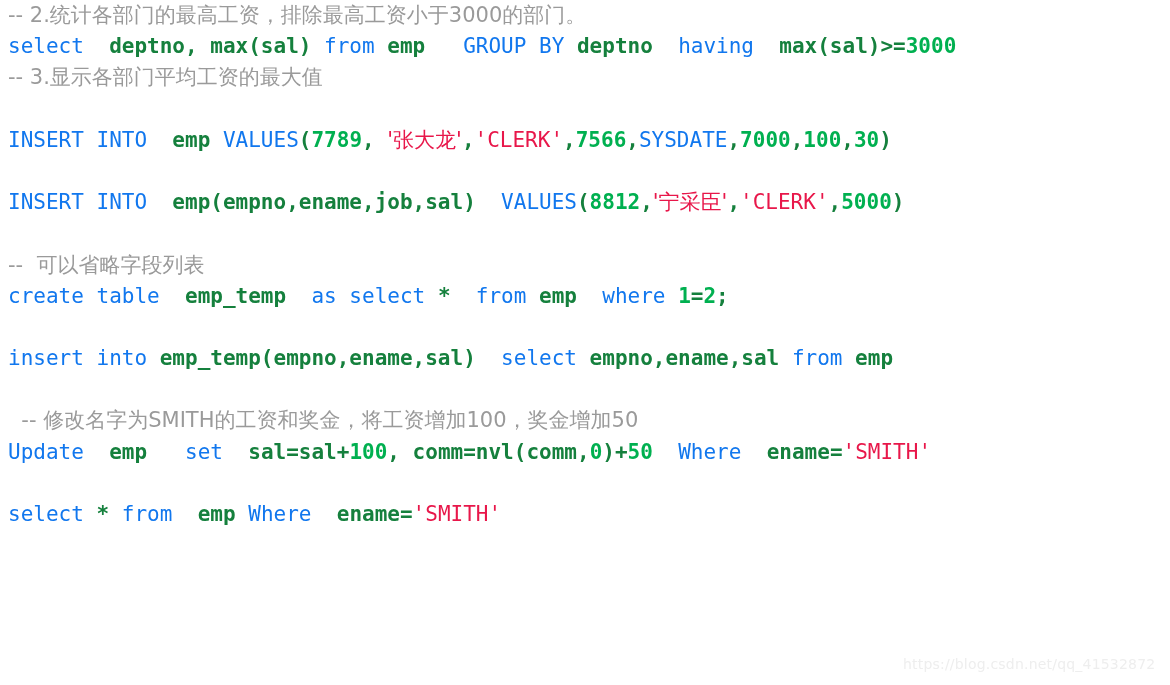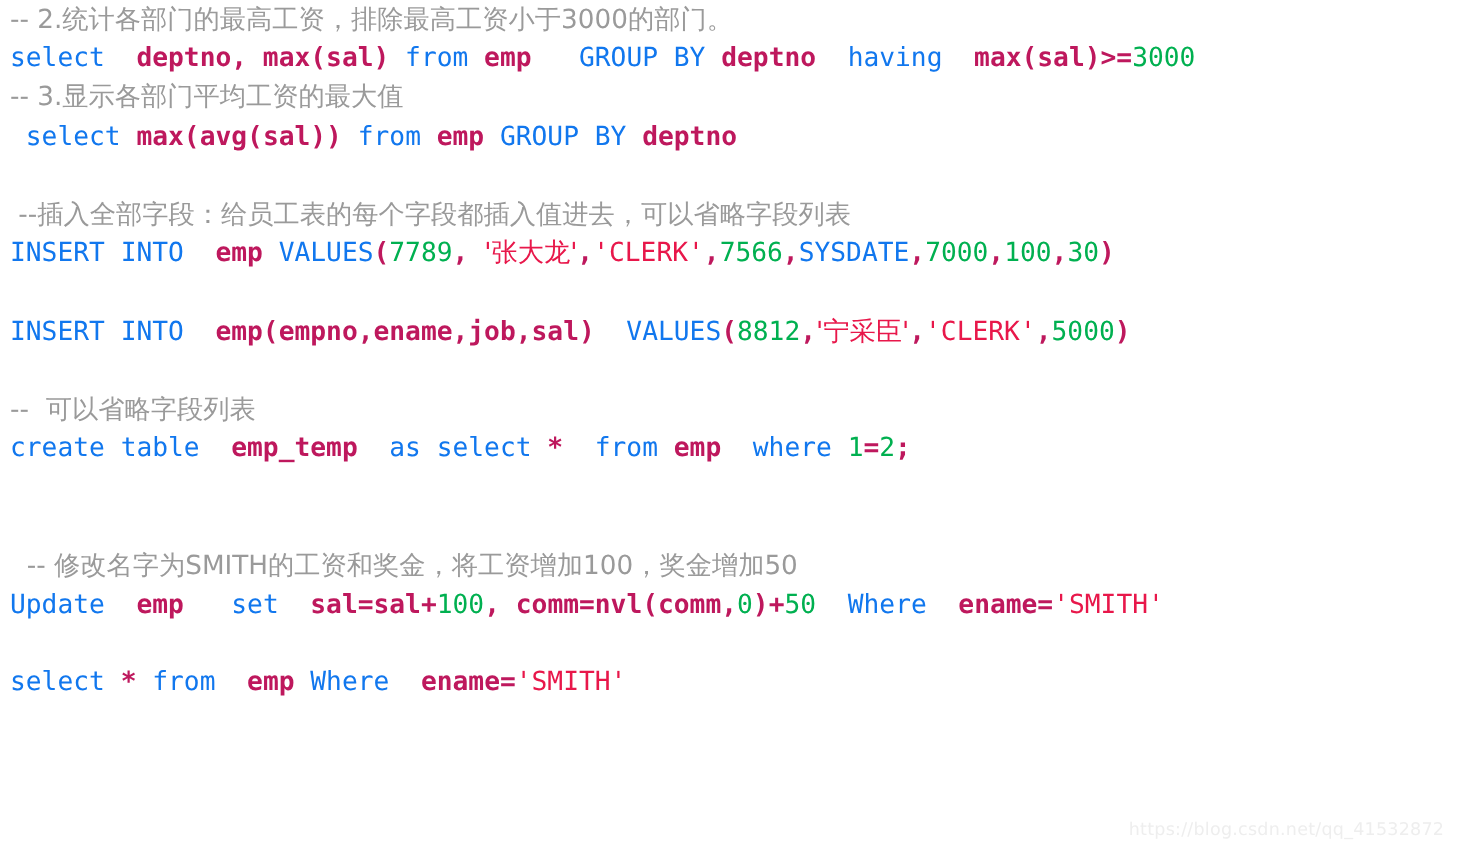--- a/index.html
+++ b/index.html
@@ -34,22 +34,22 @@
     letter-spacing: 0px;
     color: #3a3a3a;
   }
 
   .code-line.blank {
     font-size: 21px;
   }
 
   
   .tok-kw   { color: #1177ee; font-weight: normal; }
-  .tok-plain{ color: #be185d; font-weight: bold; }
-  .tok-num  { color: #00b050; font-weight: normal; }
+  .tok-plain{ color: #15803d; font-weight: bold; }
+  .tok-num  { color: #00b050; font-weight: bold; }
   .tok-str  { color: #e8174a; font-weight: normal; }
   .tok-cmt  { color: #9a9a9a; font-weight: normal; }
 
   
   .cjk {
     font-family: "DejaVu Sans", "Liberation Sans", sans-serif;
   }
 
   #watermark {
     position: absolute;
@@ -64,30 +64,29 @@
   }
 </style>
 </head>
 <body>
 
 <div id="code-sheet">
   <div id="code-body">
       <div class="code-line"><span class="tok-cmt cjk">-- 2.统计各部门的最高工资，排除最高工资小于3000的部门。</span></div>
       <div class="code-line"><span class="tok-kw">select</span><span class="tok-plain">  deptno, max(sal) </span><span class="tok-kw">from</span><span class="tok-plain"> emp   </span><span class="tok-kw">GROUP BY</span><span class="tok-plain"> deptno  </span><span class="tok-kw">having</span><span class="tok-plain">  max(sal)&gt;=</span><span class="tok-num">3000</span></div>
       <div class="code-line"><span class="tok-cmt cjk">-- 3.显示各部门平均工资的最大值</span></div>
-      <div class="code-line"><span class="tok-plain"> </span><span class="tok-kw">select</span><span class="tok-plain"> max(avg(sal)) </span><span class="tok-kw">from</span><span class="tok-plain"> emp </span><span class="tok-kw">GROUP BY</span><span class="tok-plain"> deptno</span></div>
       <div class="code-line blank">&nbsp;</div>
-      <div class="code-line"><span class="tok-cmt cjk"> --插入全部字段：给员工表的每个字段都插入值进去，可以省略字段列表</span></div>
       <div class="code-line"><span class="tok-kw">INSERT INTO</span><span class="tok-plain">  emp </span><span class="tok-kw">VALUES</span><span class="tok-plain">(</span><span class="tok-num">7789</span><span class="tok-plain">, </span><span class="tok-str cjk">'张大龙'</span><span class="tok-plain">,</span><span class="tok-str">'CLERK'</span><span class="tok-plain">,</span><span class="tok-num">7566</span><span class="tok-plain">,</span><span class="tok-kw">SYSDATE</span><span class="tok-plain">,</span><span class="tok-num">7000</span><span class="tok-plain">,</span><span class="tok-num">100</span><span class="tok-plain">,</span><span class="tok-num">30</span><span class="tok-plain">)</span></div>
       <div class="code-line blank">&nbsp;</div>
       <div class="code-line"><span class="tok-kw">INSERT INTO</span><span class="tok-plain">  emp(empno,ename,job,sal)  </span><span class="tok-kw">VALUES</span><span class="tok-plain">(</span><span class="tok-num">8812</span><span class="tok-plain">,</span><span class="tok-str cjk">'宁采臣'</span><span class="tok-plain">,</span><span class="tok-str">'CLERK'</span><span class="tok-plain">,</span><span class="tok-num">5000</span><span class="tok-plain">)</span></div>
       <div class="code-line blank">&nbsp;</div>
       <div class="code-line"><span class="tok-cmt cjk">--  可以省略字段列表</span></div>
       <div class="code-line"><span class="tok-kw">create table</span><span class="tok-plain">  emp_temp  </span><span class="tok-kw">as select</span><span class="tok-plain"> *  </span><span class="tok-kw">from</span><span class="tok-plain"> emp  </span><span class="tok-kw">where</span><span class="tok-plain"> </span><span class="tok-num">1</span><span class="tok-plain">=</span><span class="tok-num">2</span><span class="tok-plain">;</span></div>
       <div class="code-line blank">&nbsp;</div>
+      <div class="code-line"><span class="tok-kw">insert into</span><span class="tok-plain"> emp_temp(empno,ename,sal)  </span><span class="tok-kw">select</span><span class="tok-plain"> empno,ename,sal </span><span class="tok-kw">from</span><span class="tok-plain"> emp</span></div>
       <div class="code-line blank">&nbsp;</div>
       <div class="code-line"><span class="tok-cmt cjk">  -- 修改名字为SMITH的工资和奖金，将工资增加100，奖金增加50</span></div>
       <div class="code-line"><span class="tok-kw">Update</span><span class="tok-plain">  emp   </span><span class="tok-kw">set</span><span class="tok-plain">  sal=sal+</span><span class="tok-num">100</span><span class="tok-plain">, comm=nvl(comm,</span><span class="tok-num">0</span><span class="tok-plain">)+</span><span class="tok-num">50</span><span class="tok-plain">  </span><span class="tok-kw">Where</span><span class="tok-plain">  ename=</span><span class="tok-str">'SMITH'</span></div>
       <div class="code-line blank">&nbsp;</div>
       <div class="code-line"><span class="tok-kw">select</span><span class="tok-plain"> * </span><span class="tok-kw">from</span><span class="tok-plain">  emp </span><span class="tok-kw">Where</span><span class="tok-plain">  ename=</span><span class="tok-str">'SMITH'</span></div>
     </div>
   <div id="watermark">https://blog.csdn.net/qq_41532872</div>
 </div>
 
 </body></html>

